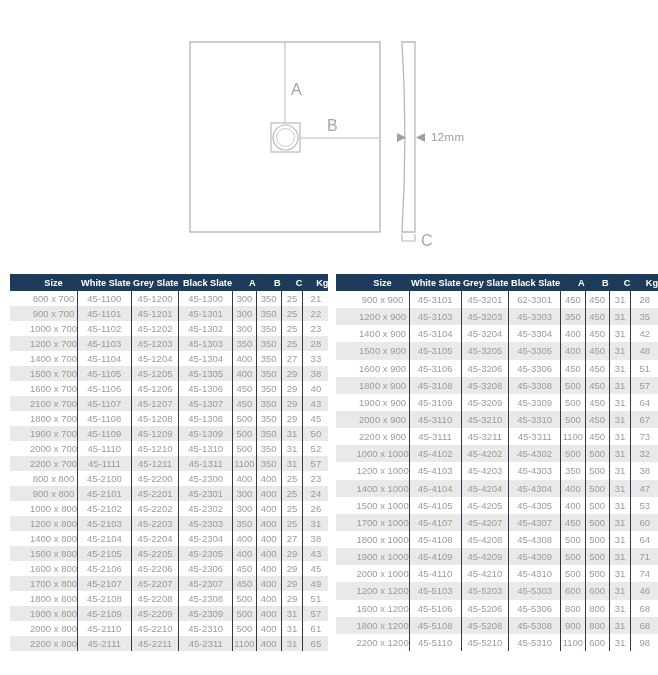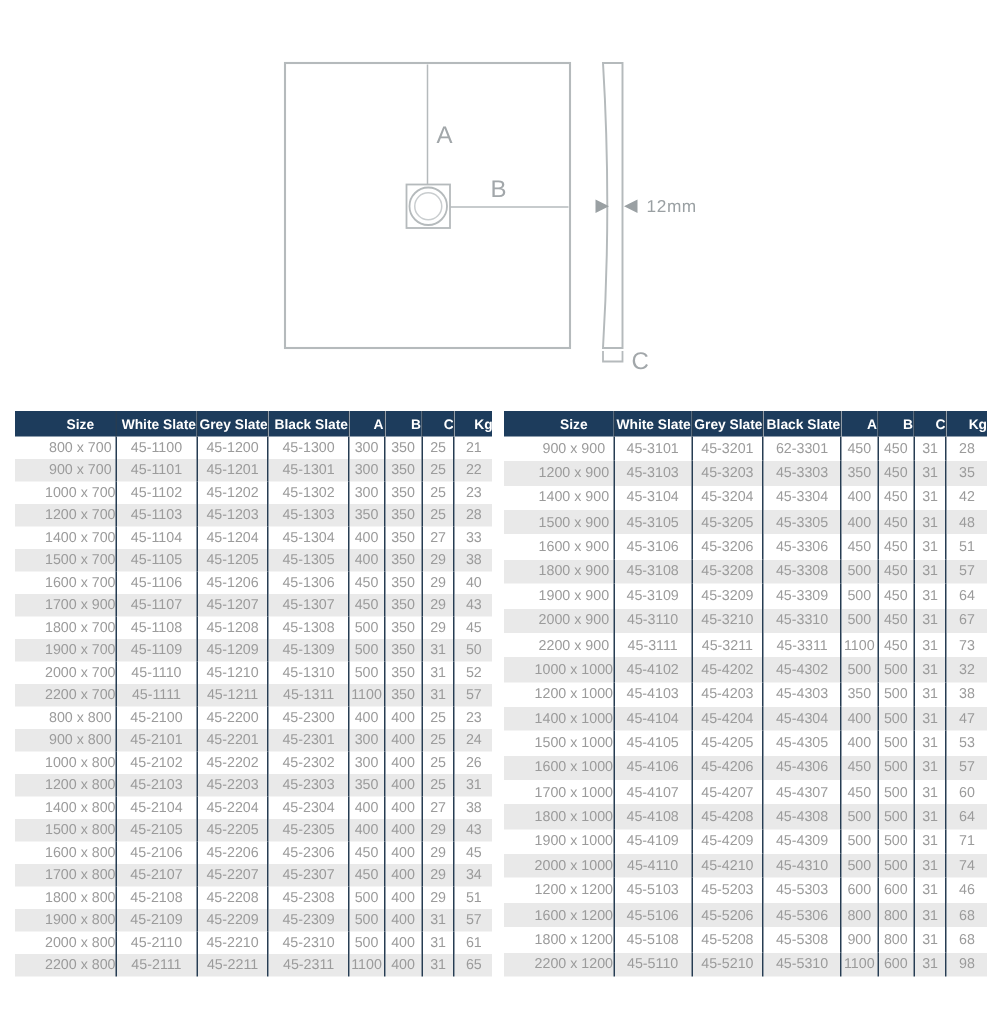--- a/index.html
+++ b/index.html
@@ -146,21 +146,21 @@
           <td class="col-size">1600 x 700</td>
           <td>45-1106</td>
           <td>45-1206</td>
           <td>45-1306</td>
           <td>450</td>
           <td>350</td>
           <td>29</td>
           <td>40</td>
         </tr>
         <tr>
-          <td class="col-size">1700 x 900</td>
+          <td class="col-size">2100 x 700</td>
           <td>45-1107</td>
           <td>45-1207</td>
           <td>45-1307</td>
           <td>450</td>
           <td>350</td>
           <td>29</td>
           <td>43</td>
         </tr>
         <tr>
           <td class="col-size">1800 x 700</td>
@@ -273,21 +273,21 @@
           <td>45</td>
         </tr>
         <tr>
           <td class="col-size">1700 x 800</td>
           <td>45-2107</td>
           <td>45-2207</td>
           <td>45-2307</td>
           <td>450</td>
           <td>400</td>
           <td>29</td>
-          <td>34</td>
+          <td>49</td>
         </tr>
         <tr>
           <td class="col-size">1800 x 800</td>
           <td>45-2108</td>
           <td>45-2208</td>
           <td>45-2308</td>
           <td>500</td>
           <td>400</td>
           <td>29</td>
           <td>51</td>
@@ -472,30 +472,20 @@
           <td class="col-size">1500 x 1000</td>
           <td>45-4105</td>
           <td>45-4205</td>
           <td>45-4305</td>
           <td>400</td>
           <td>500</td>
           <td>31</td>
           <td>53</td>
         </tr>
         <tr>
-          <td class="col-size">1600 x 1000</td>
-          <td>45-4106</td>
-          <td>45-4206</td>
-          <td>45-4306</td>
-          <td>450</td>
-          <td>500</td>
-          <td>31</td>
-          <td>57</td>
-        </tr>
-        <tr>
           <td class="col-size">1700 x 1000</td>
           <td>45-4107</td>
           <td>45-4207</td>
           <td>45-4307</td>
           <td>450</td>
           <td>500</td>
           <td>31</td>
           <td>60</td>
         </tr>
         <tr>

